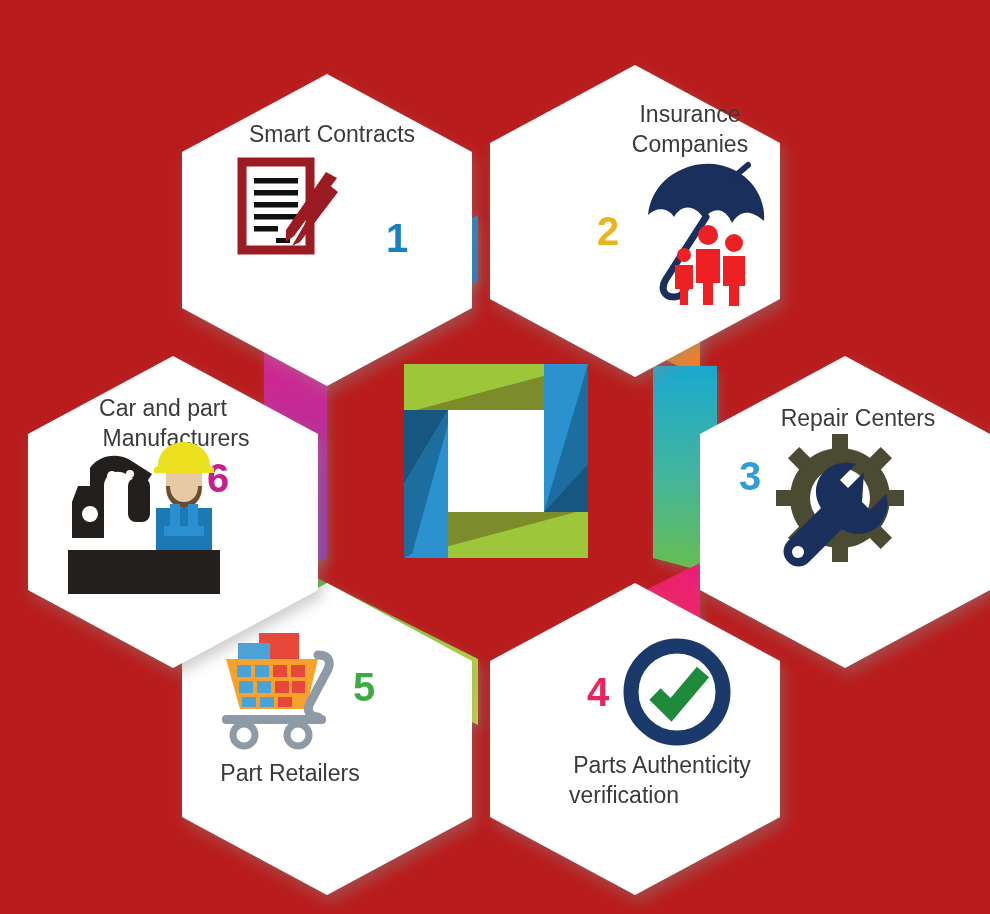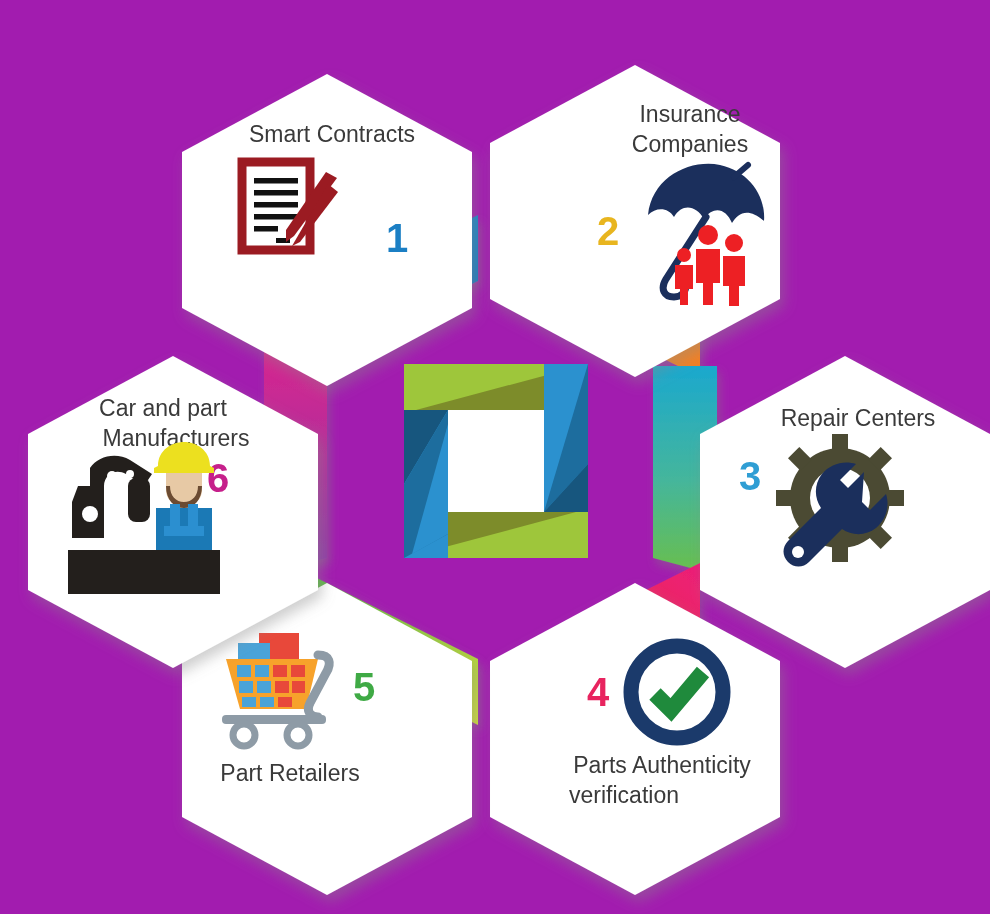--- a/index.html
+++ b/index.html
@@ -10,21 +10,21 @@
   }
   body {
     font-family: "Liberation Sans", sans-serif;
     -webkit-font-smoothing: antialiased;
   }
   #stage {
     position: relative;
     width: 990px;
     height: 914px;
     overflow: hidden;
-    background: #a21caf;
+    background: #b91c1c;
   }
   svg#diagram {
     position: absolute;
     left: 0;
     top: 0;
     width: 990px;
     height: 914px;
   }
   .hex-label {
     font-family: "Liberation Sans", sans-serif;

